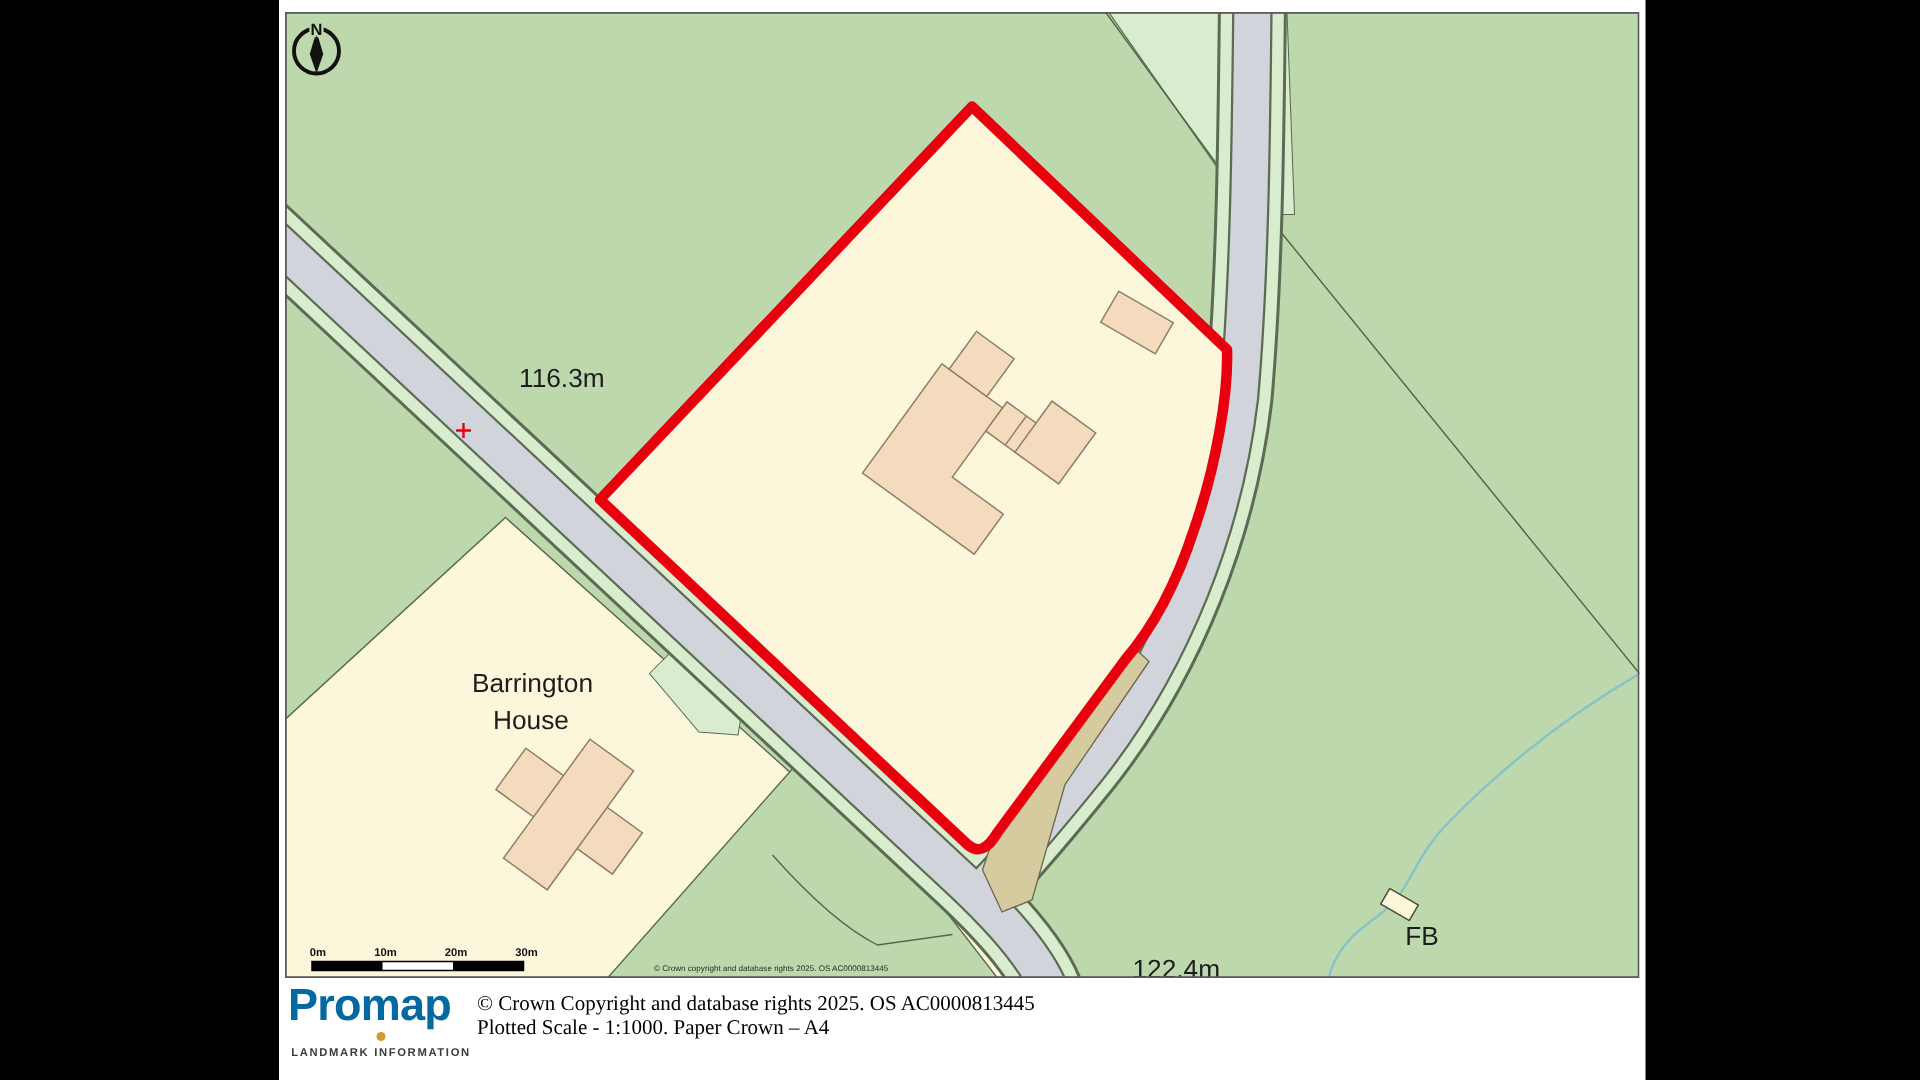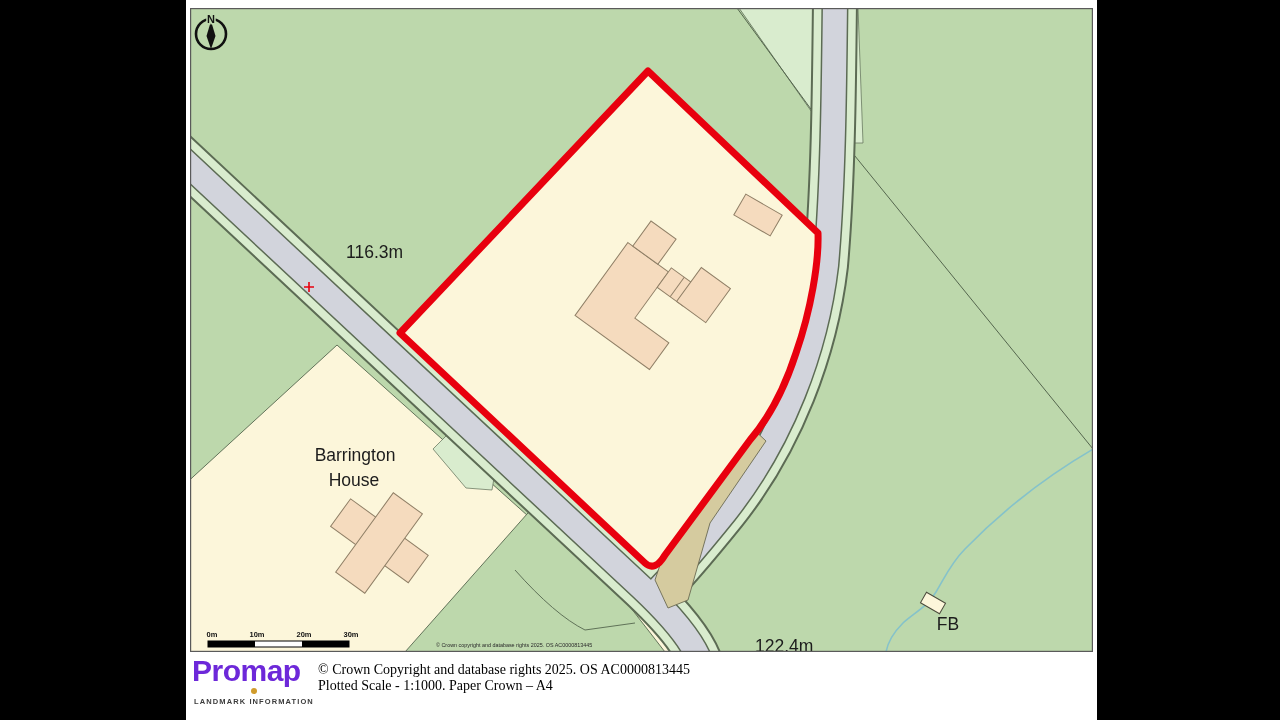--- a/index.html
+++ b/index.html
@@ -4,21 +4,21 @@
 <style>
   html,body{margin:0;padding:0;background:#000;}
   .stage{position:relative;width:1280px;height:720px;background:#000;overflow:hidden;
          font-family:"Liberation Sans",sans-serif;}
   .page{position:absolute;left:186px;top:0;width:911px;height:720px;background:#fff;}
   svg.map{position:absolute;left:4px;top:8px;display:block;}
   svg.map text{font-family:"Liberation Sans",sans-serif;}
   .map-label{fill:#1c1c1c;}
   .footer{position:absolute;left:4px;top:654px;width:899px;height:62px;display:flex;align-items:flex-start;}
   .logo-block{width:124px;flex:0 0 124px;padding-left:2px;}
-  .brand{font-size:30px;font-weight:800;letter-spacing:-0.5px;color:#6d28d9;line-height:30px;margin-top:2px;}
+  .brand{font-size:30px;font-weight:800;letter-spacing:-0.5px;color:#0369a1;line-height:30px;margin-top:2px;}
   .tagline{margin-top:2px;font-size:7.5px;font-weight:bold;letter-spacing:1.1px;color:#3c3c3c;white-space:nowrap;display:flex;align-items:center;gap:3px;flex-direction:column;}
   .tagline .dot{width:6px;height:6px;border-radius:50%;background:#d09c2c;display:inline-block;flex:0 0 6px;}
   .copy-block{margin-left:2px;margin-top:8px;font-family:"Liberation Serif",serif;font-size:14px;color:#000;line-height:15.5px;}
 </style>
 </head>
 <body>
 
 <div class="stage">
   <div class="page">
 

